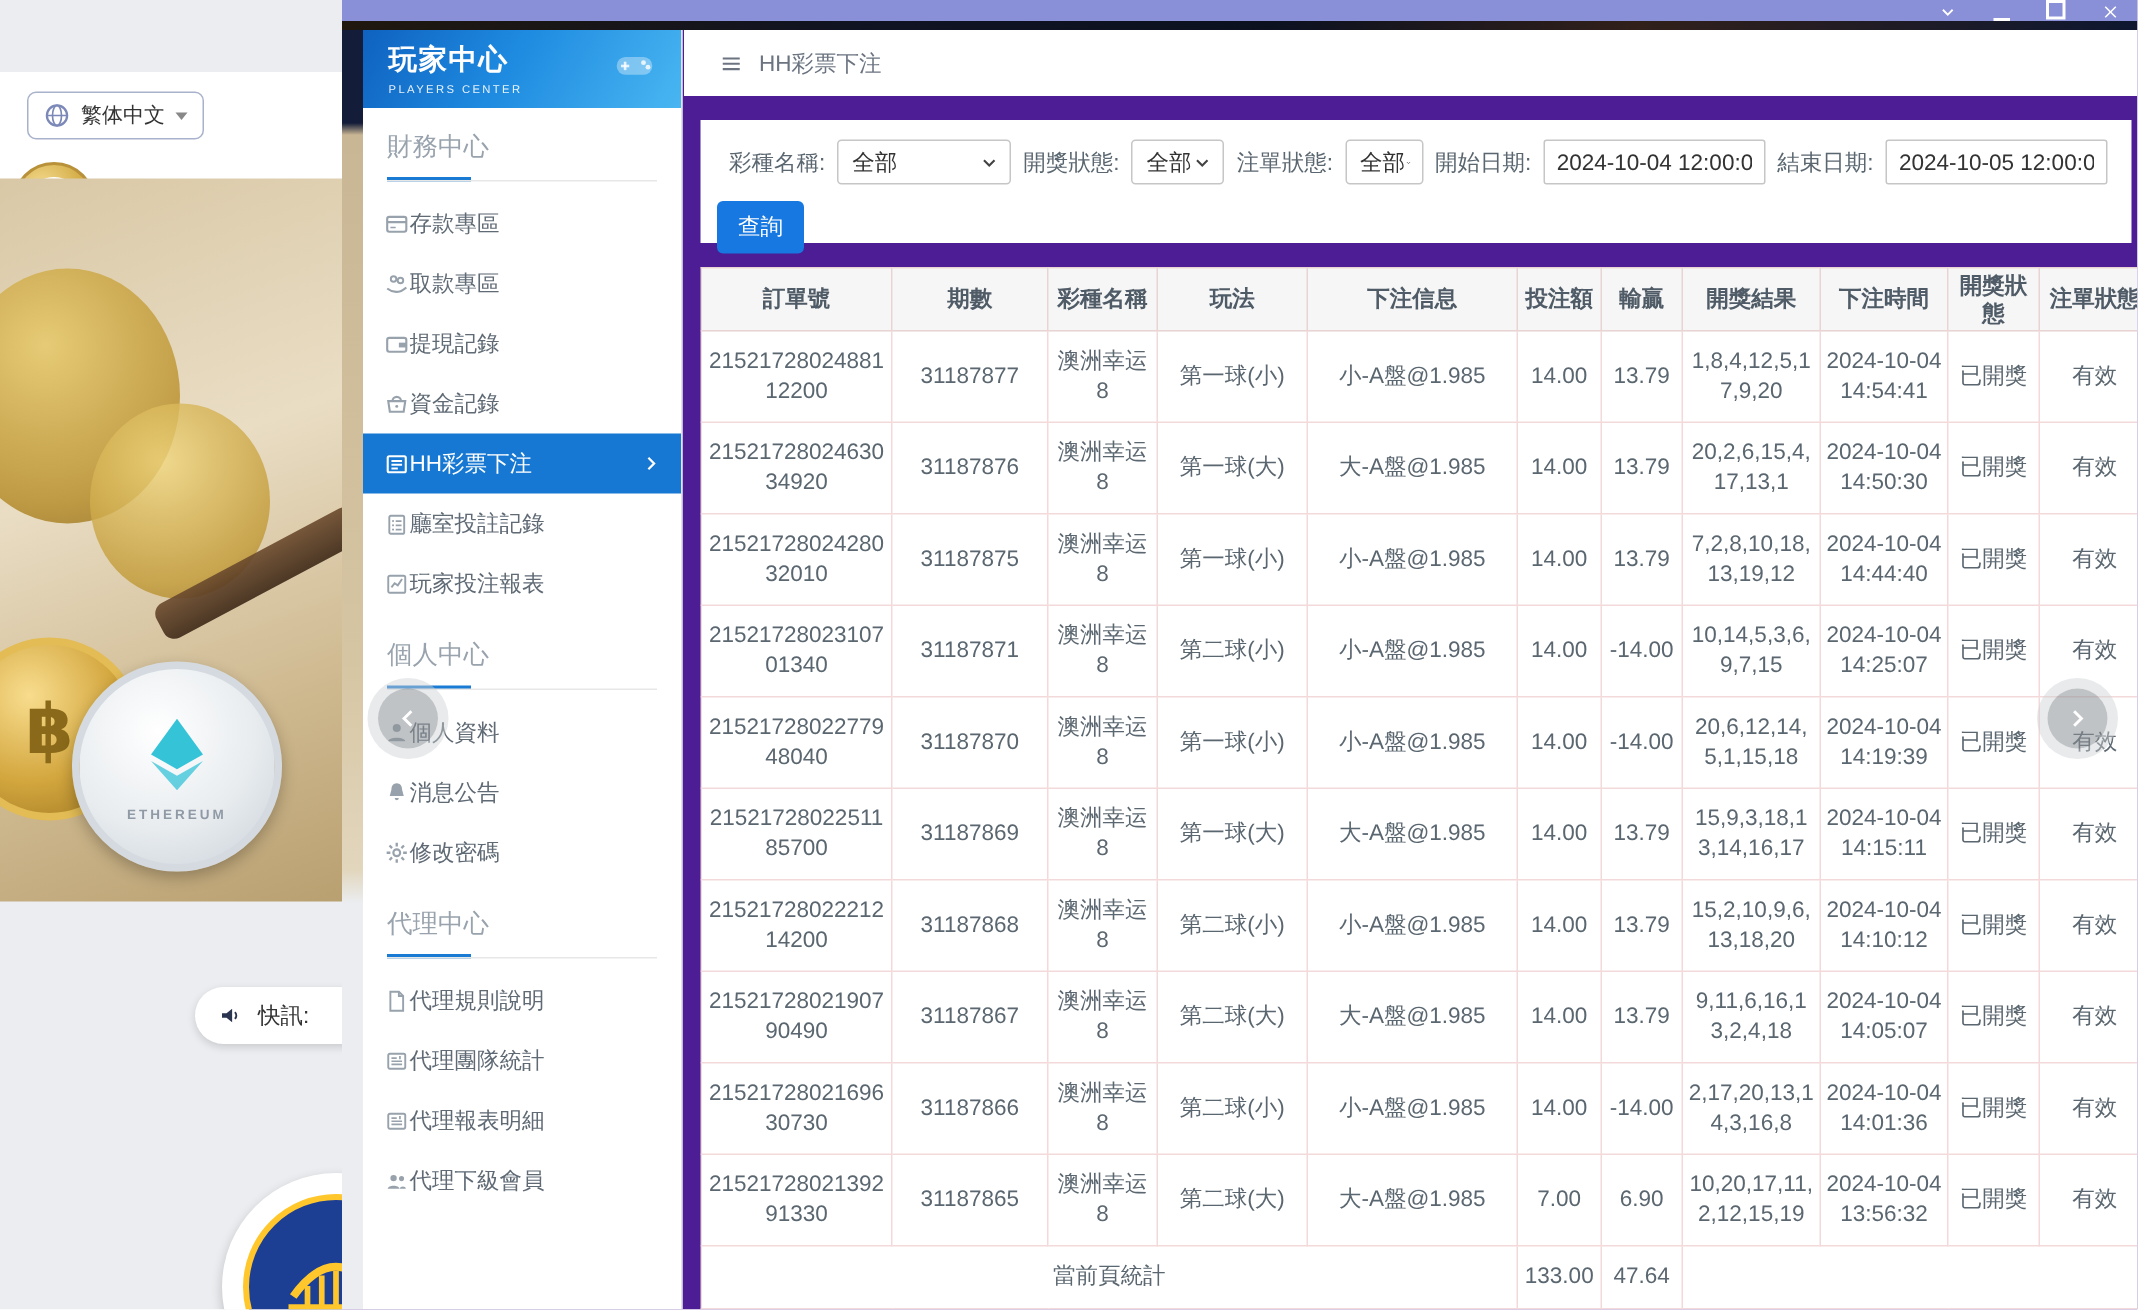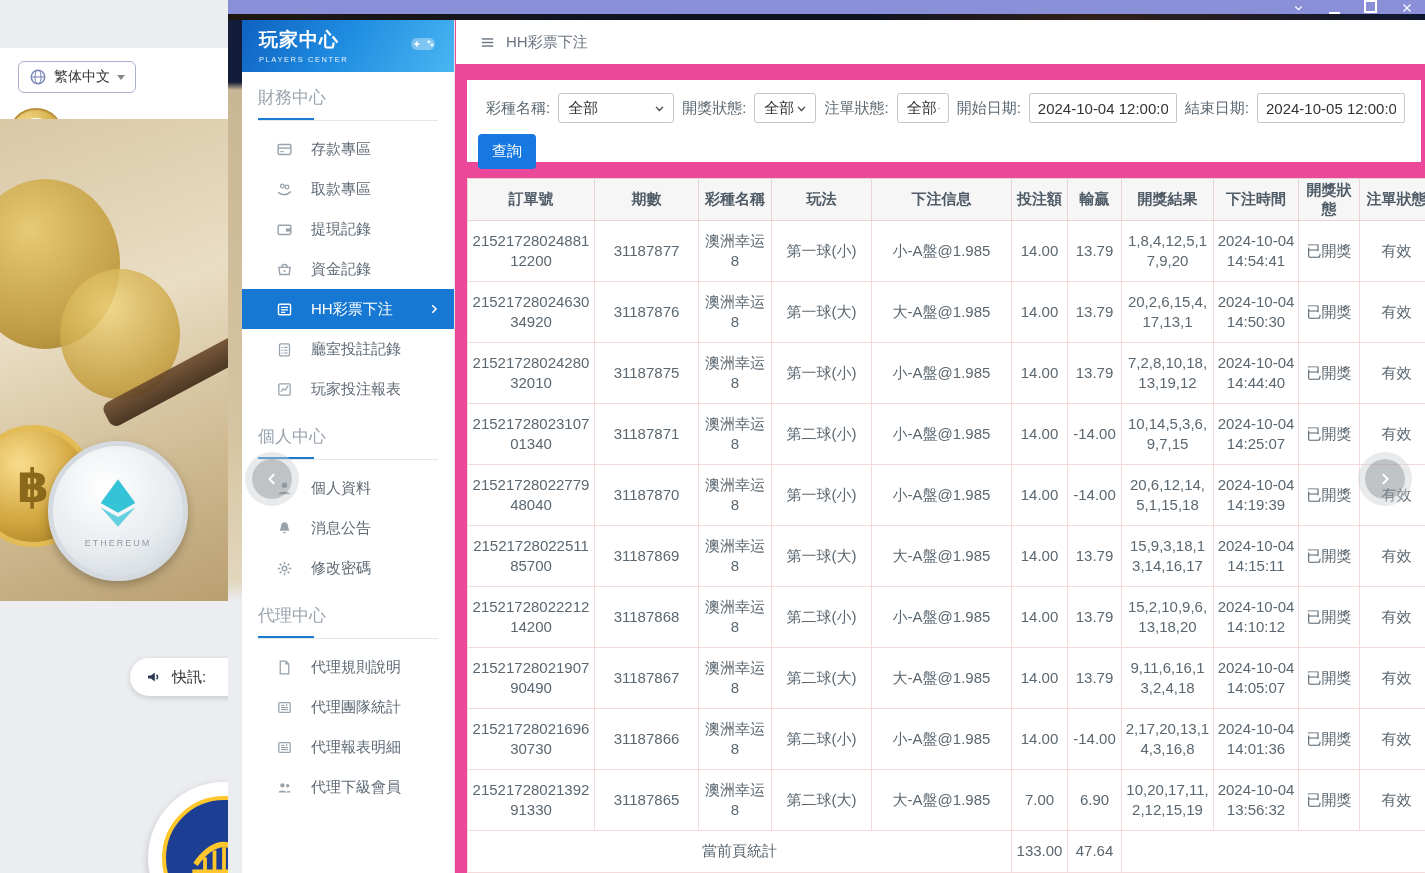--- a/index.html
+++ b/index.html
@@ -30,33 +30,33 @@
   .gavel{position:absolute;right:-20px;top:250px;width:150px;height:26px;background:linear-gradient(#6b4a2d,#3d2817);
          border-radius:8px;transform:rotate(-28deg);opacity:.9;}
   .coin-btc{position:absolute;left:-28px;top:306px;width:112px;height:112px;border-radius:50%;
             background:radial-gradient(circle at 38% 30%,#f8dd8e,#d3a63e 55%,#9c7620);border:5px solid #e3bc55;
             display:flex;align-items:center;justify-content:center;}
   .coin-btc span{font-size:46px;font-weight:bold;color:#8a6a1a;}
   .coin-eth{position:absolute;left:48px;top:322px;width:130px;height:130px;border-radius:50%;
             background:radial-gradient(circle at 40% 32%,#ffffff,#e8ecef 55%,#c9d1d8);border:5px solid #d4dadf;
             box-shadow:0 4px 10px rgba(0,0,0,.25);display:flex;flex-direction:column;align-items:center;justify-content:center;gap:6px;}
   .coin-eth .d{width:52px;height:58px;color:#35c3d8;}
-  .eth-label{font-size:9px;letter-spacing:2px;color:#8f9aa6;font-weight:normal;}
+  .eth-label{font-size:9px;letter-spacing:2px;color:#8f9aa6;font-weight:bold;}
   .ticker-pill{position:absolute;left:130px;top:658px;width:140px;height:38px;background:#fff;border-radius:19px;
                box-shadow:0 2px 6px rgba(0,0,0,.15);display:flex;align-items:center;gap:9px;padding:0 15px;}
   .ticker-pill .sp{width:18px;height:18px;color:#2a3550;}
   .ticker-pill .tl{font-size:15px;font-weight:normal;color:#333;}
   .gsw-badge{position:absolute;left:148px;top:782px;width:152px;height:152px;border-radius:50%;background:#fff;
              box-shadow:0 3px 8px rgba(0,0,0,.2);display:flex;align-items:center;justify-content:center;}
   .gsw-inner{width:116px;height:116px;border-radius:50%;background:#1c3f94;border:4px solid #ffc72c;
              display:flex;align-items:center;justify-content:center;}
   .gsw-inner .b{width:76px;height:76px;color:#ffc72c;}
 
   
-  .overlay{position:absolute;left:228px;top:0;width:1197px;height:873px;background:#ec4899;overflow:hidden;}
+  .overlay{position:absolute;left:228px;top:0;width:1197px;height:873px;background:#4c1d95;overflow:hidden;}
   .titlebar{position:absolute;top:0;left:0;width:100%;height:14px;background:#8a90d8;display:flex;
             justify-content:flex-end;align-items:flex-end;gap:24px;padding-right:12px;box-sizing:border-box;}
   .wc{color:#fff;display:flex;align-items:flex-end;cursor:pointer;}
   .wc .ch{width:13px;height:12px;}
   .wc-min{width:11px;height:8px;border-bottom:2px solid #fff;}
   .wc-max{width:9px;height:9px;border:2px solid #fff;margin-bottom:1px;}
   .wc .x{width:12px;height:12px;}
   .darkstrip{position:absolute;top:14px;left:0;width:100%;height:6px;
              background:linear-gradient(90deg,#20180f,#0f1322 30%,#0c1120 52%,#31201a 72%,#0e1730 100%);}
   .sliver{position:absolute;top:20px;left:0;width:14px;height:853px;
@@ -68,21 +68,21 @@
              padding:7px 0 0 17px;box-sizing:border-box;}
   .sp-title{font-size:19px;font-weight:bold;letter-spacing:1px;}
   .sp-sub{font-size:7.5px;letter-spacing:1.6px;color:rgba(255,255,255,.9);margin-top:2px;}
   .sp-pad{position:absolute;right:12px;top:8px;width:38px;height:30px;color:rgba(255,255,255,.35);}
   .side-title{margin:14px 16px 0;font-size:17px;color:#99a3ad;}
   .side-underline{margin:9px 16px 0 16px;height:3px;position:relative;}
   .side-underline::after{content:"";position:absolute;left:0;right:0;bottom:0;height:1px;background:#e7e7e7;}
   .side-underline i{position:absolute;left:0;top:0;width:56px;height:3px;background:#1a7bd4;}
   .side-section{padding-bottom:2px;}
   .side-items{padding-top:8px;}
-  .side-item{height:40px;display:flex;align-items:center;gap:18px;padding-left:34px;font-size:15px;color:#5f6a75;
+  .side-item{height:40px;display:flex;align-items:center;padding-left:14px;font-size:15px;color:#5f6a75;
              cursor:pointer;position:relative;}
   .side-item .mi{width:17px;height:17px;color:#98a2ac;flex:0 0 auto;}
   .side-item.active{background:#1678d2;color:#fff;}
   .side-item.active .mi{color:#fff;}
   .side-item .chev{position:absolute;right:13px;top:13px;width:14px;height:14px;color:#fff;}
 
   
   .main{position:absolute;left:227px;top:20px;right:0;bottom:0;}
   .main-header{position:absolute;top:0;left:1px;right:0;height:44px;background:#fff;display:flex;align-items:center;
                gap:10px;padding-left:23px;color:#6b7480;}

